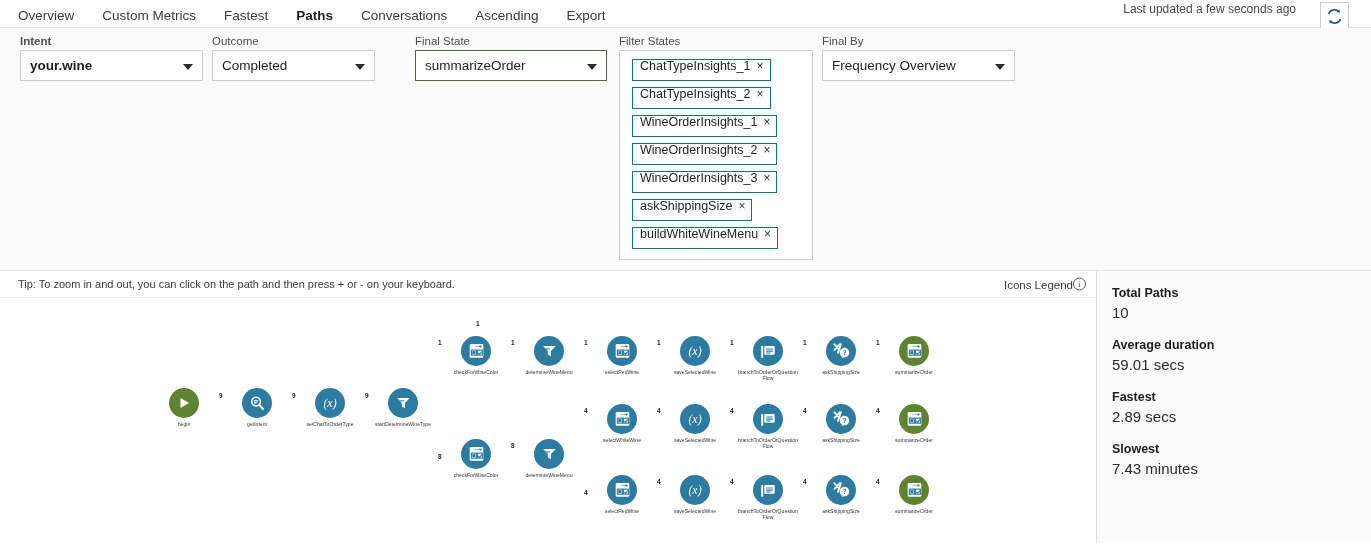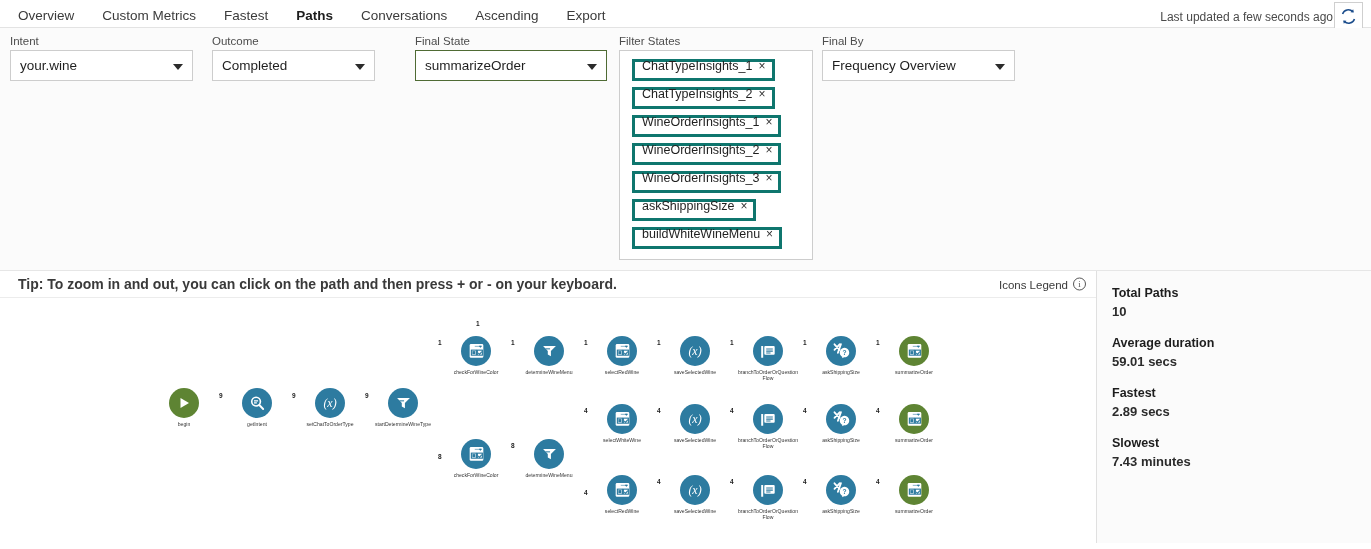--- a/index.html
+++ b/index.html
@@ -35,22 +35,22 @@
   .nav-item.active { font-weight: bold; color: #1d1d1d; }
   .nav-item.active:after {
     content: "";
     position: absolute;
     left: 13px; right: 13px; bottom: 0;
     height: 3px;
     background: #4f6b34;
   }
   .nav-right {
     position: absolute;
-    right: 8px; top: 2px;
-    display: flex; align-items: center; gap: 1px;
+    right: 22px; top: 2px;
+    display: flex; align-items: flex-start; gap: 24px;
   }
   .last-updated { font-size: 12px; color: #4a4a4a; white-space: nowrap; }
   .refresh-btn {
     width: 29px; height: 29px;
     border: 1px solid #cfcfcf;
     background: #fff;
     display: flex; align-items: center; justify-content: center;
     cursor: pointer;
   }
 
@@ -96,21 +96,21 @@
 
   .chipbox {
     border: 1px solid #cdcdcd;
     background: #fff;
     width: 194px;
     padding: 5px 6px 7px 6px;
   }
   .chip {
     display: inline-flex;
     align-items: center;
-    border: 3px solid #0f766e;
+    border: 1px solid #0f766e;
     background: #fff;
     height: 22px;
     padding: 0 6px 8px 7px;
     margin: 3px 0 3px 6px;
     font-size: 12.5px;
     color: #1f1f1f;
     white-space: nowrap;
     cursor: default;
   }
   .chip-x {
@@ -136,26 +136,26 @@
   }
   .tipbar {
     position: relative;
     height: 27px;
     border-bottom: 1px solid #ececec;
     display: flex;
     align-items: center;
     padding-left: 18px;
     background: #fff;
   }
-  .tip-text { font-size: 14px; color: #3a3a3a; font-weight: bold; }
+  .tip-text { font-size: 11px; color: #3a3a3a; }
   .legend {
     position: absolute;
     right: 10px; top: 50%;
     transform: translateY(-50%);
-    display: flex; align-items: center; gap: 5px;
+    display: flex; align-items: center; 
     font-size: 11.5px;
     color: #3a3a3a;
     cursor: pointer;
   }
   .info-icon {
     width: 13px; height: 13px;
     border: 1px solid #555;
     border-radius: 50%;
     font-size: 9px;
     line-height: 11px;
@@ -171,24 +171,23 @@
     background: #fbfbfb;
     padding: 15px 0 0 15px;
   }
   .stat-label {
     font-size: 12.5px;
     font-weight: bold;
     color: #1d1d1d;
     margin-bottom: 4px;
   }
   .stat-value {
-    font-size: 13px;
+    font-size: 15px;
     color: #2b2b2b;
     margin-bottom: 17px;
-    font-weight: bold;
   }
 
   
   .node { position: absolute; }
   .node-circle {
     width: 30px; height: 30px;
     border-radius: 50%;
     display: flex; align-items: center; justify-content: center;
     position: relative;
   }
@@ -235,21 +234,21 @@
         <path d="M15.5 1.4 L16.3 5.4 L12.4 4.9 Z" fill="#1a4c8b"></path>
         <path d="M17 13 A7 7 0 0 1 5 15.5" fill="none" stroke="#1a4c8b" stroke-width="1.8"></path>
         <path d="M4.5 18.6 L3.7 14.6 L7.6 15.1 Z" fill="#1a4c8b"></path>
       </svg>
     </div>
   </div>
 </div>
 
 <div class="filterbar">
 
-  <div class="field" style="left:10px; top:7px; width:183px;">
+  <div class="field" style="left:20px; top:7px; width:183px;font-weight:bold;">
     <span class="field-label">Intent</span>
     <div class="select">
       <span>your.wine</span>
       <span class="caret"></span>
     </div>
   </div>
 
   <div class="field" style="left:212px; top:7px; width:163px;">
     <span class="field-label">Outcome</span>
     <div class="select">

